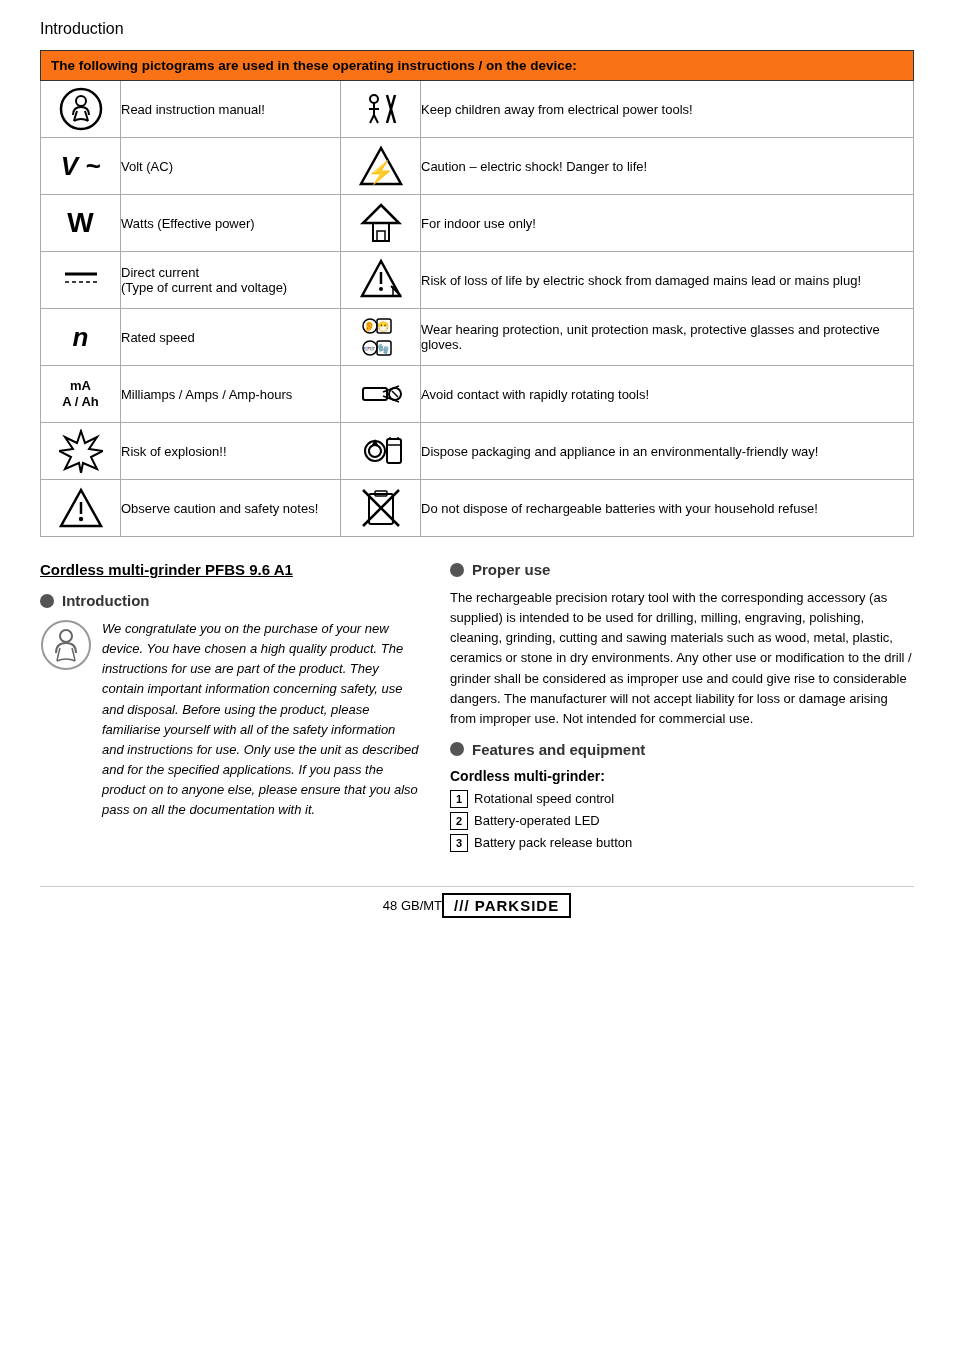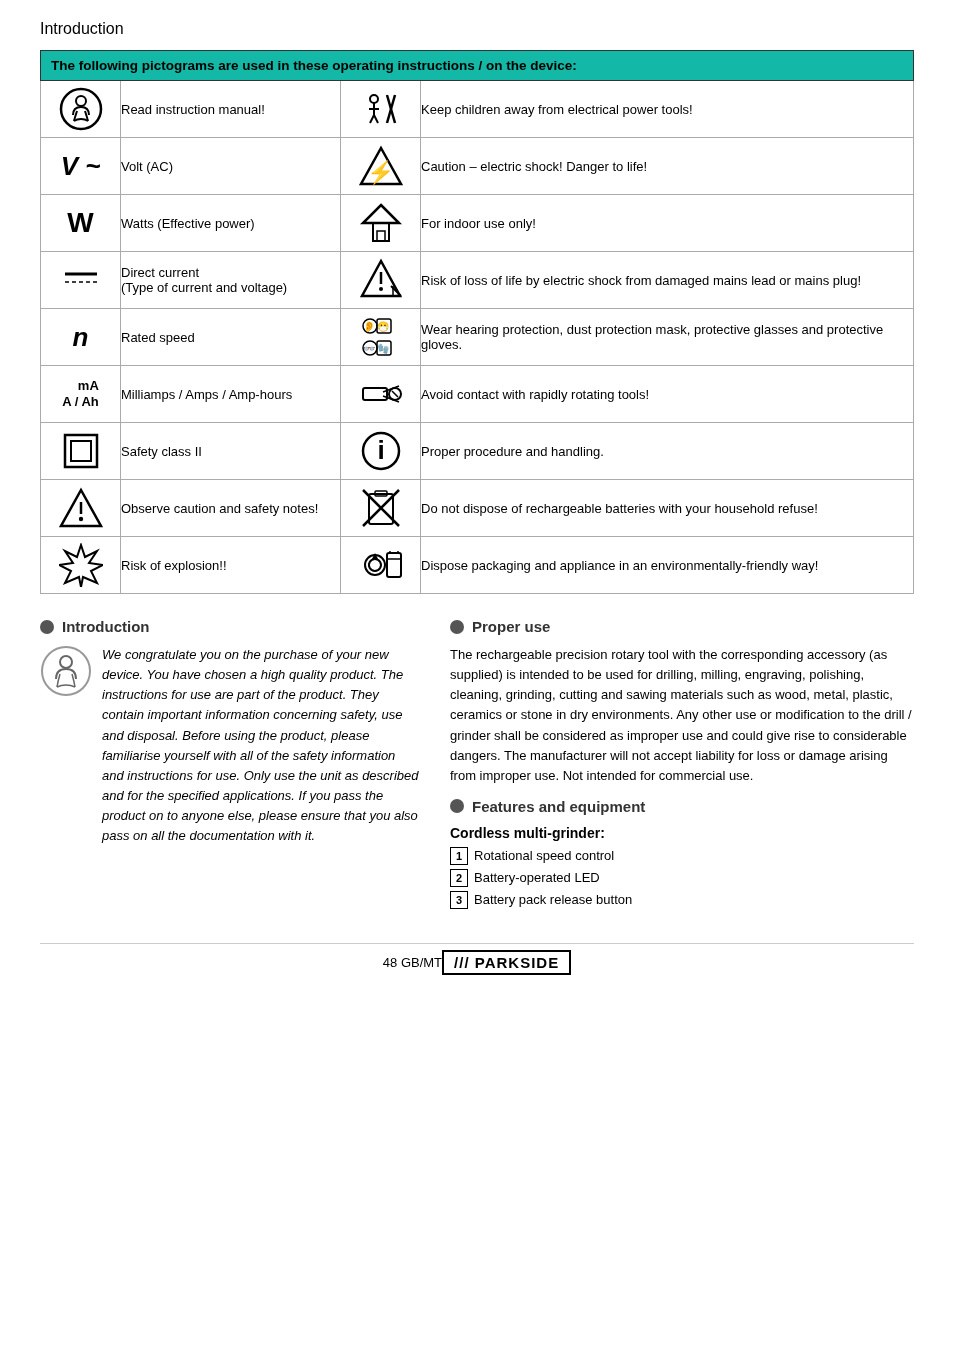--- a/index.html
+++ b/index.html
@@ -21,21 +21,21 @@
     }
 
     
     .pictogram-table {
       width: 100%;
       border-collapse: collapse;
       border: 1.5px solid #333;
       margin-bottom: 24px;
     }
     .pictogram-table th {
-      background: #14b8a6;
+      background: #f97316;
       font-size: 13.5px;
       font-weight: bold;
       padding: 7px 10px;
       border-bottom: 1.5px solid #333;
       text-align: left;
       border: 1.5px solid #333;
     }
     .pictogram-table td {
       padding: 6px 0;
       border: 1px solid #aaa;
@@ -170,21 +170,21 @@
 
     
     svg.icon-svg {
       width: 44px;
       height: 44px;
     }
 
     .volt-icon { font-size: 26px; font-weight: 900; font-style: italic; line-height: 1; }
     .watt-icon { font-size: 28px; font-weight: 900; line-height: 1; }
     .n-icon { font-size: 26px; font-weight: 900; font-style: italic; line-height: 1; }
-    .ma-icon { font-size: 13px; font-weight: 700; line-height: 1.2; text-align: right; }
+    .ma-icon { font-size: 13px; font-weight: 700; line-height: 1.2; text-align: center; }
   </style>
 </head>
 <body>
 
 <div class="page-header">Introduction</div>
 
 <table class="pictogram-table">
   <thead>
     <tr>
       <th colspan="4">The following pictograms are used in these operating instructions / on the device:</th>
@@ -299,21 +299,21 @@
             <text x="11" y="15" text-anchor="middle" font-size="10">👂</text>
             <rect x="18" y="4" width="14" height="14" rx="2" fill="none" stroke="#000" stroke-width="1.5"></rect>
             <text x="25" y="15" text-anchor="middle" font-size="10">😷</text>
             <circle cx="11" cy="33" r="7" fill="none" stroke="#000" stroke-width="1.5"></circle>
             <text x="11" y="37" text-anchor="middle" font-size="10">👓</text>
             <rect x="18" y="26" width="14" height="14" rx="2" fill="none" stroke="#000" stroke-width="1.5"></rect>
             <text x="25" y="37" text-anchor="middle" font-size="10">🧤</text>
           </svg>
         </div>
       </td>
-      <td>Wear hearing protection, dust protection mask, protective glasses and protective gloves.</td>
+      <td>Wear hearing protection, unit protection mask, protective glasses and protective gloves.</td>
     </tr>
 
     <tr>
       <td>
         <div class="icon-cell">
           <div class="ma-icon"><b>mA<br>A / Ah</b></div>
         </div>
       </td>
       <td>Milliamps / Amps / Amp-hours</td>
       <td>
@@ -323,64 +323,20 @@
             <line x1="24" y1="20" x2="40" y2="14" stroke="#000" stroke-width="1.5"></line>
             <line x1="24" y1="24" x2="40" y2="30" stroke="#000" stroke-width="1.5"></line>
             <circle cx="36" cy="22" r="6" fill="none" stroke="#000" stroke-width="2"></circle>
             <line x1="33" y1="19" x2="39" y2="25" stroke="#000" stroke-width="1.5"></line>
           </svg>
         </div>
       </td>
       <td>Avoid contact with rapidly rotating tools!</td>
     </tr>
 
-    <tr>
-      <td>
-        <div class="icon-cell">
-          <svg class="icon-svg" viewBox="0 0 44 44" xmlns="http://www.w3.org/2000/svg">
-            <rect x="6" y="6" width="32" height="32" fill="none" stroke="#000" stroke-width="2.5"></rect>
-            <rect x="12" y="12" width="20" height="20" fill="none" stroke="#000" stroke-width="2"></rect>
-          </svg>
-        </div>
-      </td>
-      <td>Safety class II</td>
-      <td>
-        <div class="icon-cell">
-          <svg class="icon-svg" viewBox="0 0 44 44" xmlns="http://www.w3.org/2000/svg">
-            <circle cx="22" cy="22" r="18" fill="none" stroke="#000" stroke-width="2.5"></circle>
-            <text x="22" y="30" text-anchor="middle" font-size="26" font-weight="bold" fill="#000">i</text>
-          </svg>
-        </div>
-      </td>
-      <td>Proper procedure and handling.</td>
-    </tr>
-
-    <tr>
-      <td>
-        <div class="icon-cell">
-          <svg class="icon-svg" viewBox="0 0 44 44" xmlns="http://www.w3.org/2000/svg">
-            <polygon points="22,4 42,40 2,40" fill="none" stroke="#000" stroke-width="2.5"></polygon>
-            <line x1="22" y1="16" x2="22" y2="28" stroke="#000" stroke-width="2.5"></line>
-            <circle cx="22" cy="33" r="2.2" fill="#000"></circle>
-          </svg>
-        </div>
-      </td>
-      <td>Observe caution and safety notes!</td>
-      <td>
-        <div class="icon-cell">
-          <svg class="icon-svg" viewBox="0 0 44 44" xmlns="http://www.w3.org/2000/svg">
-            <rect x="10" y="8" width="24" height="30" rx="2" fill="none" stroke="#000" stroke-width="2"></rect>
-            <rect x="16" y="5" width="12" height="5" rx="1" fill="none" stroke="#000" stroke-width="1.5"></rect>
-            <line x1="4" y1="4" x2="40" y2="40" stroke="#000" stroke-width="2.5"></line>
-            <line x1="40" y1="4" x2="4" y2="40" stroke="#000" stroke-width="2.5"></line>
-          </svg>
-        </div>
-      </td>
-      <td>Do not dispose of rechargeable batteries with your household refuse!</td>
-    </tr>
 
     <tr>
       <td>
         <div class="icon-cell">
           <svg class="icon-svg" viewBox="0 0 44 44" xmlns="http://www.w3.org/2000/svg">
             <polygon points="22,2 26,14 38,8 30,20 44,22 32,28 38,40 24,34 22,44 20,34 6,40 12,28 0,22 14,20 6,8 18,14" fill="none" stroke="#000" stroke-width="2"></polygon>
           </svg>
         </div>
       </td>
       <td>Risk of explosion!!</td>
@@ -392,25 +348,50 @@
             <polygon points="16,10 13,16 19,16" fill="#000"></polygon>
             <rect x="28" y="10" width="14" height="24" rx="2" fill="none" stroke="#000" stroke-width="2"></rect>
             <line x1="28" y1="16" x2="42" y2="16" stroke="#000" stroke-width="1.5"></line>
             <line x1="31" y1="10" x2="31" y2="8" stroke="#000" stroke-width="1.5"></line>
             <line x1="39" y1="10" x2="39" y2="8" stroke="#000" stroke-width="1.5"></line>
           </svg>
         </div>
       </td>
       <td>Dispose packaging and appliance in an environmentally-friendly way!</td>
     </tr>
+
+    <tr>
+      <td>
+        <div class="icon-cell">
+          <svg class="icon-svg" viewBox="0 0 44 44" xmlns="http://www.w3.org/2000/svg">
+            <polygon points="22,4 42,40 2,40" fill="none" stroke="#000" stroke-width="2.5"></polygon>
+            <line x1="22" y1="16" x2="22" y2="28" stroke="#000" stroke-width="2.5"></line>
+            <circle cx="22" cy="33" r="2.2" fill="#000"></circle>
+          </svg>
+        </div>
+      </td>
+      <td>Observe caution and safety notes!</td>
+      <td>
+        <div class="icon-cell">
+          <svg class="icon-svg" viewBox="0 0 44 44" xmlns="http://www.w3.org/2000/svg">
+            <rect x="10" y="8" width="24" height="30" rx="2" fill="none" stroke="#000" stroke-width="2"></rect>
+            <rect x="16" y="5" width="12" height="5" rx="1" fill="none" stroke="#000" stroke-width="1.5"></rect>
+            <line x1="4" y1="4" x2="40" y2="40" stroke="#000" stroke-width="2.5"></line>
+            <line x1="40" y1="4" x2="4" y2="40" stroke="#000" stroke-width="2.5"></line>
+          </svg>
+        </div>
+      </td>
+      <td>Do not dispose of rechargeable batteries with your household refuse!</td>
+    </tr>
   </tbody>
 </table>
 
 <div class="two-col">
   <div class="col-left">
+    <div class="section-title">Cordless multi-grinder PFBS 9.6 A1</div>
 
     <div class="section-heading">
       <div class="bullet-dot"></div>
       <span>Introduction</span>
     </div>
 
     <div class="intro-content">
       <div class="intro-icon">
         <svg width="52" height="52" viewBox="0 0 52 52" xmlns="http://www.w3.org/2000/svg">
           <circle cx="26" cy="26" r="24" fill="none" stroke="#999" stroke-width="2"></circle>

